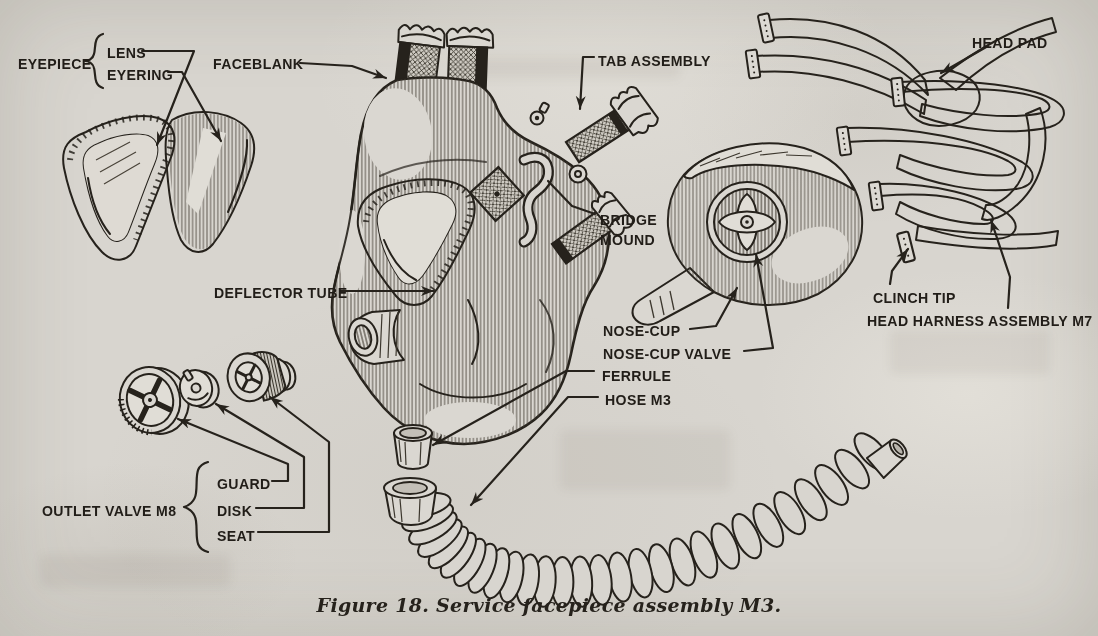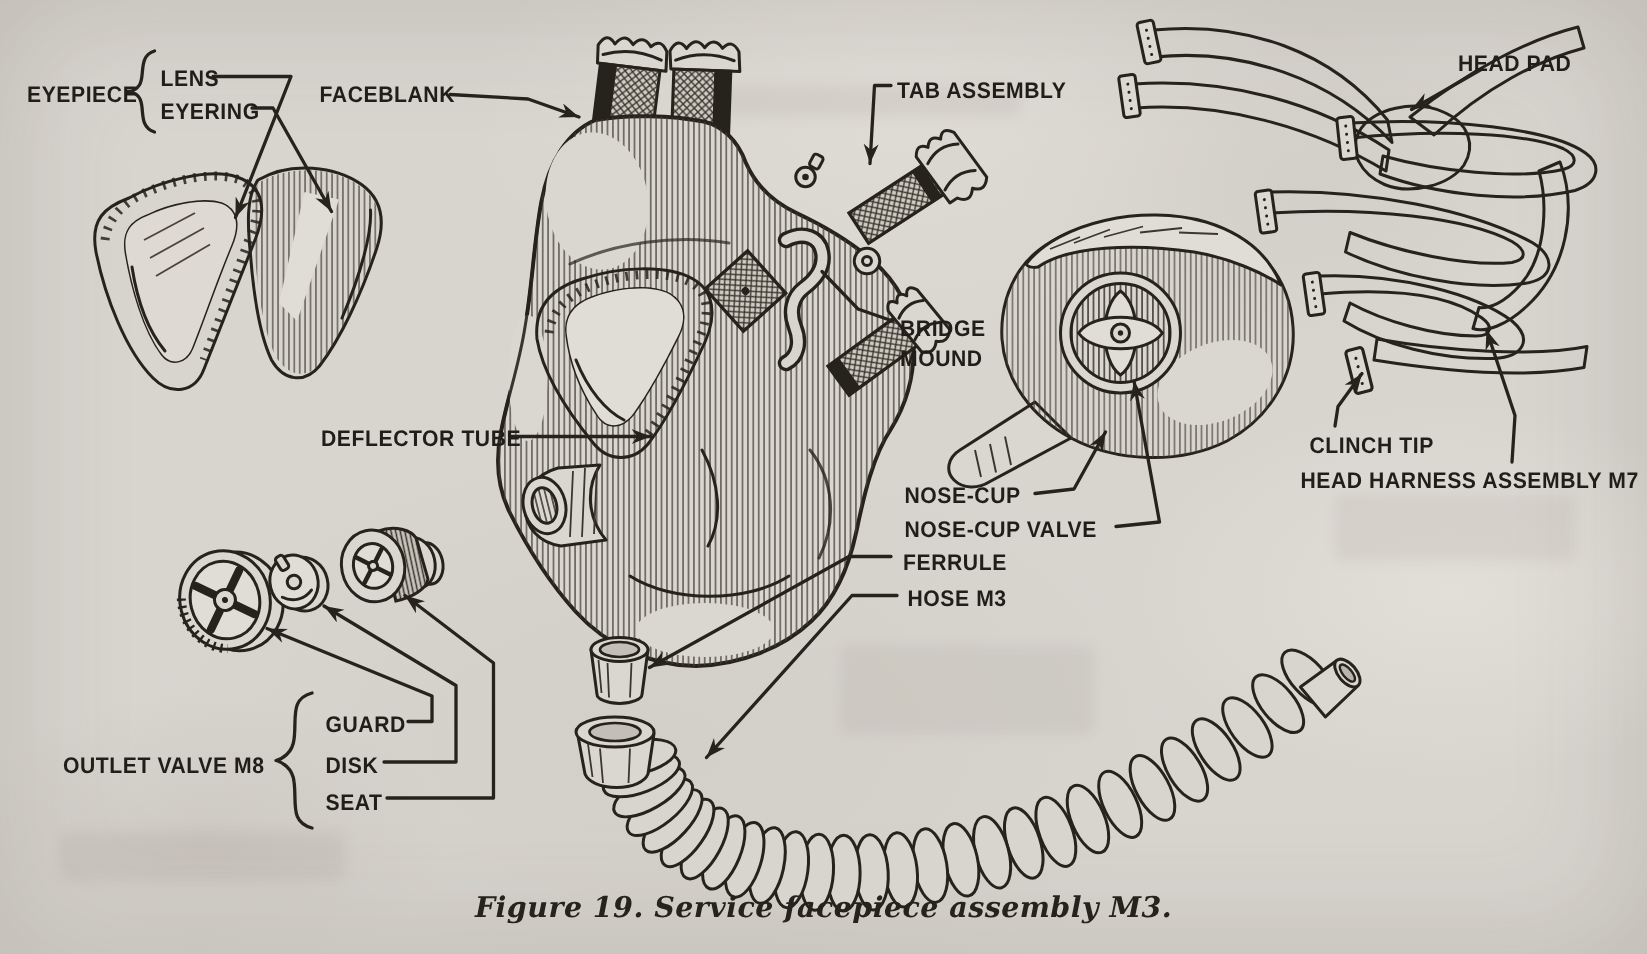--- a/index.html
+++ b/index.html
@@ -356,14 +356,14 @@
   <div class="callout" style="left:603px;top:344px;">NOSE-CUP VALVE</div>
   <div class="callout" style="left:602px;top:366px;">FERRULE</div>
   <div class="callout" style="left:605px;top:390px;">HOSE M3</div>
   <div class="callout" style="left:873px;top:288px;">CLINCH TIP</div>
   <div class="callout" style="left:867px;top:311px;">HEAD HARNESS ASSEMBLY M7</div>
   <div class="callout" style="left:42px;top:501px;">OUTLET VALVE M8</div>
   <div class="callout" style="left:217px;top:474px;">GUARD</div>
   <div class="callout" style="left:217px;top:501px;">DISK</div>
   <div class="callout" style="left:217px;top:526px;">SEAT</div>
 
-  <div id="caption">Figure 19. Service facepiece assembly M3.</div>
+  <div id="caption">Figure 18. Service facepiece assembly M3.</div>
 </div>
 
 </body></html>

